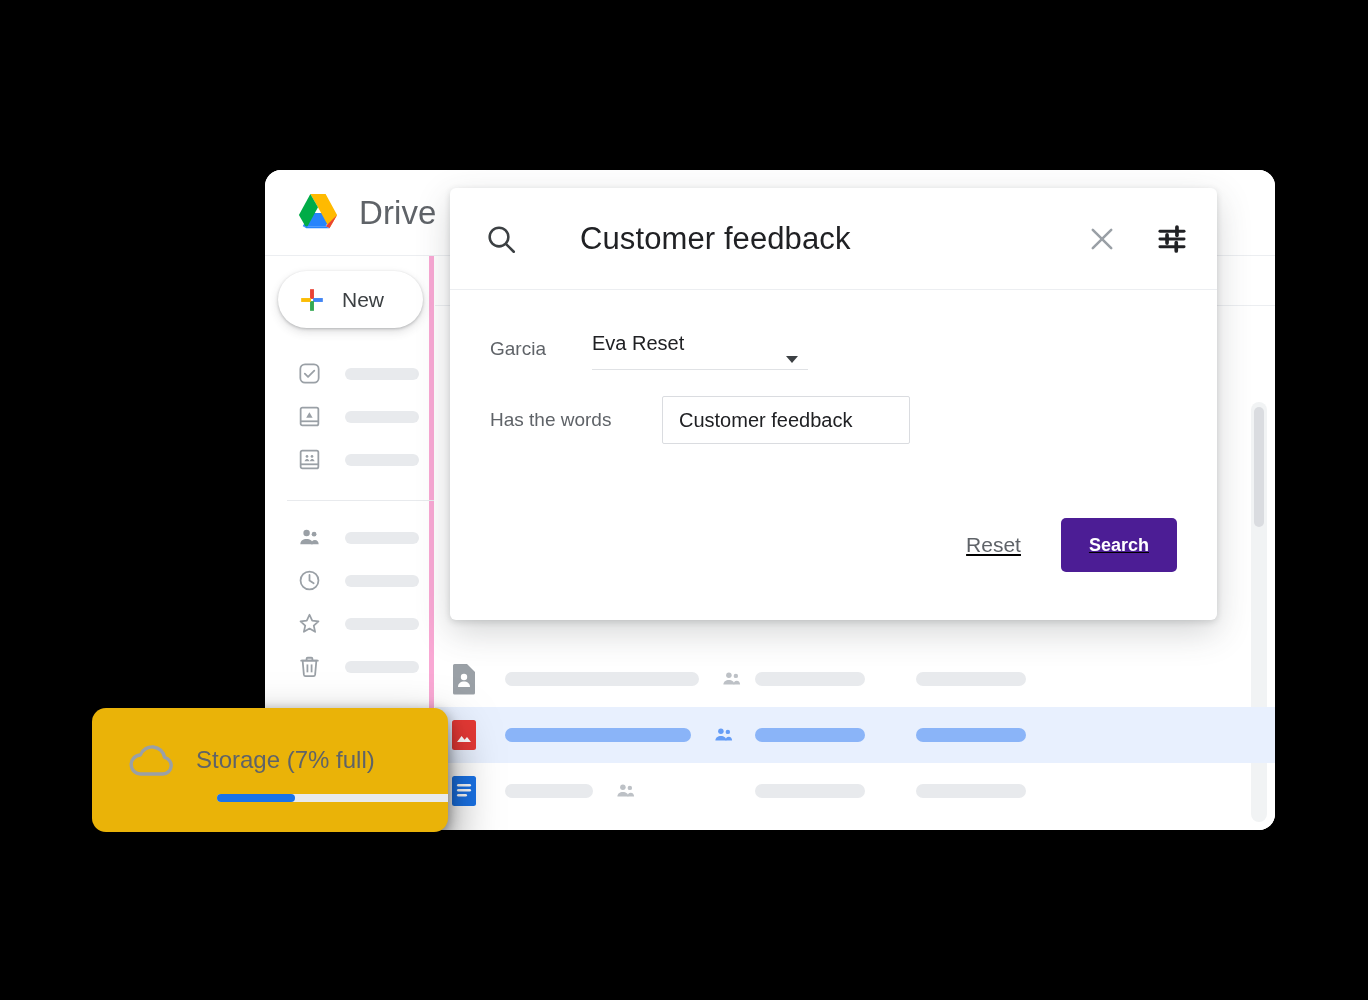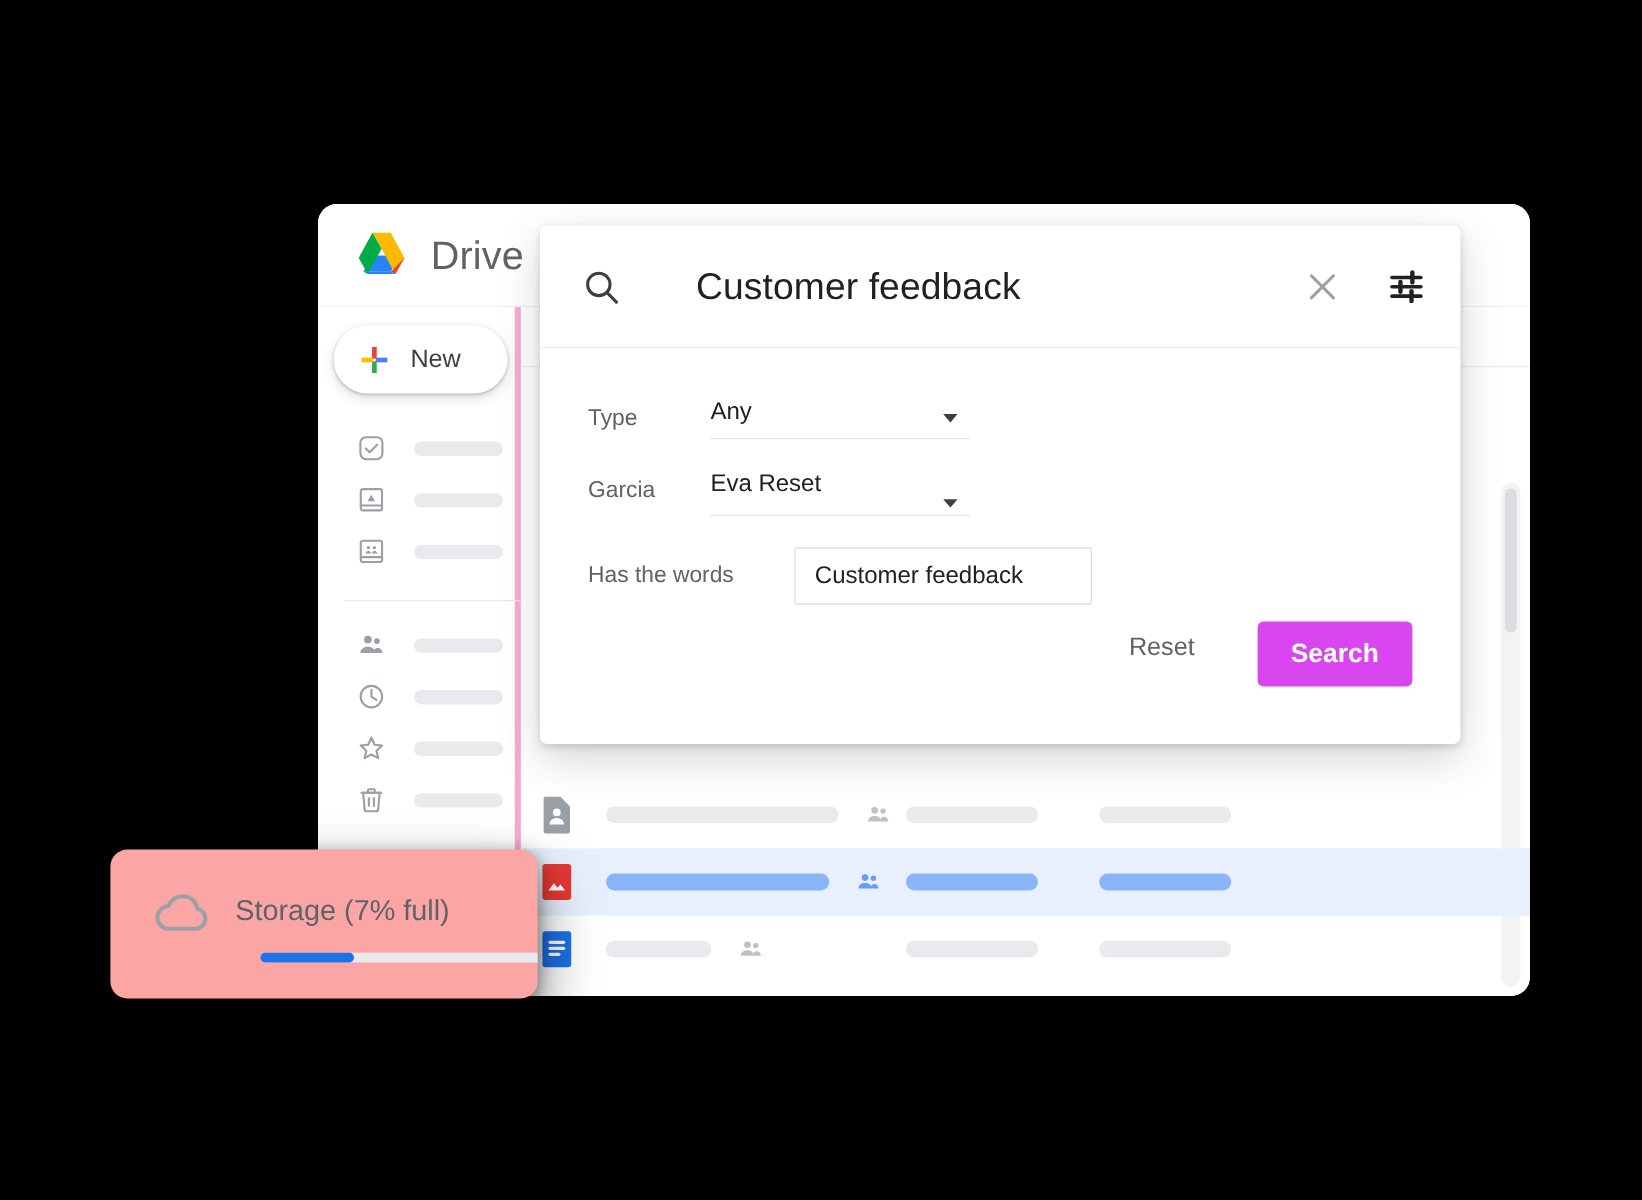--- a/index.html
+++ b/index.html
@@ -159,41 +159,41 @@
   .field-row.words { margin-top: 22px; align-items: center; }
   .field-row.words .field-label { width: 172px; padding-top: 0; }
   .text-input {
     width: 248px; height: 48px;
     border: 1px solid #dadce0; border-radius: 2px;
     display: flex; align-items: center; padding-left: 16px;
     font-size: 20px; color: #202124; background: #fff;
   }
   .sd-actions {
     position: absolute; right: 40px; bottom: 48px;
-    display: flex; align-items: flex-start;
+    display: flex; align-items: center; text-decoration: underline;
   }
   .reset-btn {
     font-size: 21px; color: #5f6368; padding: 10px 16px;
     background: none; border: none; cursor: pointer;
     font-family: inherit;
   }
   .search-btn {
-    margin-left: 36px;
-    background: #d946ef; color: #ffffff;
-    font-size: 22px; font-weight: bold;
+    margin-left: 24px;
+    background: #4c1d95; color: #ffffff;
+    font-size: 18px; font-weight: bold;
     border: none; border-radius: 5px;
     padding: 0 28px; height: 54px;
     cursor: pointer; font-family: inherit;
   }
 
   
   .storage-card {
     position: absolute; left: 92px; top: 708px;
     width: 356px; height: 124px;
-    background: #fca5a5; border-radius: 14px;
+    background: #eab308; border-radius: 14px;
     box-shadow: 0 24px 50px rgba(0,0,0,0.5), 0 4px 14px rgba(0,0,0,0.4);
     overflow: hidden;
   }
   .storage-top { display: flex; align-items: center; padding: 32px 0 0 34px; }
   .cloud-ic { width: 56px; height: 40px; color: #9aa0a6; flex: none; }
   .storage-label { font-size: 24px; color: #5f6368; margin-left: 14px; }
   .storage-bar-track {
     position: absolute; left: 125px; bottom: 30px;
     width: 320px; height: 8px; border-radius: 4px; background: #e8eaed;
   }
@@ -415,27 +415,20 @@
           <line x1="3.5" y1="17.5" x2="20.5" y2="17.5"></line>
           <line x1="15.5" y1="3.6" x2="15.5" y2="9.4" stroke-width="2.6"></line>
           <line x1="8.5" y1="9.1" x2="8.5" y2="14.9" stroke-width="2.6"></line>
           <line x1="15" y1="14.6" x2="15" y2="20.4" stroke-width="2.6"></line>
         </svg>
       </span>
     </div>
 
     <div class="sd-body">
 
-      <div class="field-row type">
-        <span class="field-label">Type</span>
-        <span class="select-box">
-          <span class="select-value">Any</span>
-          <span class="caret"></span>
-        </span>
-      </div>
 
       <div class="field-row owner">
         <span class="field-label">Garcia</span>
         <span class="select-box">
           <span class="select-value">Eva Reset</span>
           <span class="caret"></span>
         </span>
       </div>
 
       <div class="field-row words">

